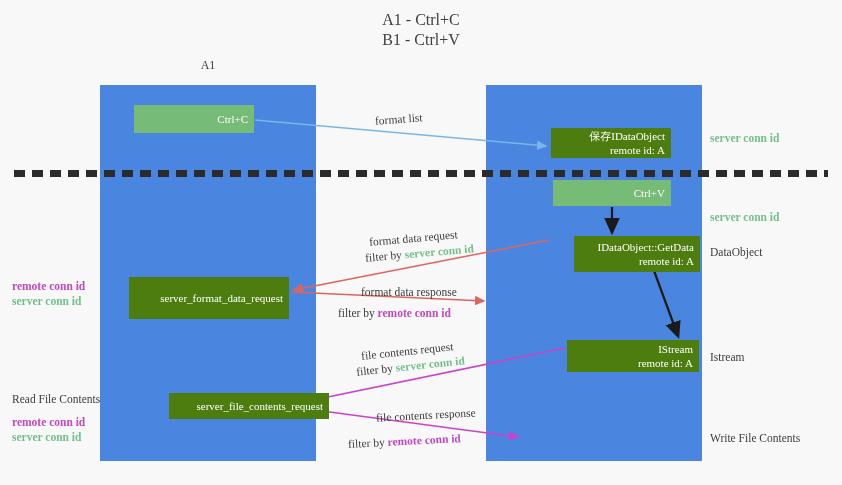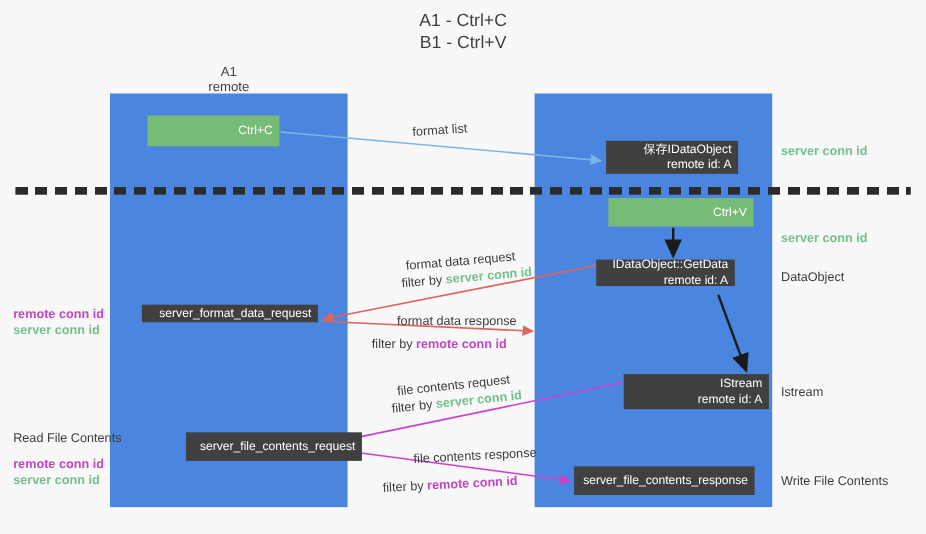--- a/index.html
+++ b/index.html
@@ -6,21 +6,21 @@
     margin: 0; padding: 0;
     background: #f8f8f8;
   }
   body {
     width: 842px; height: 485px;
     position: relative;
     overflow: hidden;
     font-family: "Liberation Sans", "DejaVu Sans", sans-serif;
     color: #3c3c3c;
   }
-  .stage { position: absolute; inset: 0; }
+  .stage { position: absolute; inset: 0; font-family: Liberation Serif, serif; }
 
   
   .title {
     position: absolute;
     left: 0; right: 0;
     top: 10px;
     text-align: center;
     font-size: 16px;
     line-height: 20px;
     color: #404040;
@@ -69,29 +69,29 @@
     flex-direction: column;
     align-items: flex-end;
     justify-content: center;
     color: #ffffff;
     font-size: 11px;
     line-height: 14px;
     text-align: center;
     padding: 3px 6px;
   }
   .node.green { background: #76bb76; }
-  .node.orange { background: #404040; }
+  .node.orange { background: #4d7c0f; }
   .node .sub { display: block; }
 
   
   #n-ctrlc   { left: 134px; top: 105px;  width: 120px; height: 28px; }
   #n-save    { left: 551px; top: 128px;  width: 120px; height: 30px; }
-  #n-ctrlv   { left: 553px; top: 180px;  width: 132px; height: 26px; }
-  #n-getdata { left: 542px; top: 236px;  width: 126px; height: 24px; }
-  #n-fmtreq  { left: 129px; top: 277px;  width: 160px; height: 16px; }
+  #n-ctrlv   { left: 553px; top: 180px;  width: 118px; height: 26px; }
+  #n-getdata { left: 574px; top: 236px;  width: 126px; height: 36px; }
+  #n-fmtreq  { left: 129px; top: 277px;  width: 160px; height: 42px; }
   #n-fmtres  { left: 489px; top: 288px;  width: 158px; height: 26px; }
   #n-istream { left: 567px; top: 340px;  width: 132px; height: 32px; }
   #n-filereq { left: 129px; top: 393px;  width: 160px; height: 26px; margin-left: 40px; }
   #n-fileres { left: 522px; top: 424px;  width: 164px; height: 26px; }
 
   
   .side {
     position: absolute;
     font-size: 11.5px;
     line-height: 15px;
@@ -143,21 +143,20 @@
 
 <div class="stage">
 
   <div class="title">
     <div>A1 - Ctrl+C</div>
     <div>B1 - Ctrl+V</div>
   </div>
 
   <div class="lane-head" id="head-a1">
     <span class="l1">A1</span>
-    <span class="l2">remote</span>
   </div>
   <div class="lane-head" id="head-b1">
   </div>
 
   <div class="lane" id="lane-a1"></div>
   <div class="lane" id="lane-b1"></div>
 
   <svg class="edges" viewBox="0 0 842 485">
     <defs>
       <marker id="ah-blue" markerWidth="7" markerHeight="7" refX="6" refY="3.2" orient="auto">
@@ -216,23 +215,20 @@
 
   <div class="node orange" id="n-istream">
     <span>IStream</span>
     <span class="sub">remote id: A</span>
   </div>
 
   <div class="node orange" id="n-filereq">
     <span>server_file_contents_request</span>
   </div>
 
-  <div class="node orange" id="n-fileres">
-    <span>server_file_contents_response</span>
-  </div>
 
   <div class="side green-txt" id="sr-conn1">server conn id</div>
   <div class="side green-txt" id="sr-conn2">server conn id</div>
   <div class="side plain-txt" id="sr-dataobject">DataObject</div>
   <div class="side plain-txt" id="sr-istream">Istream</div>
   <div class="side plain-txt" id="sr-writefile">Write File Contents</div>
 
   <div class="side" id="sl-ids1">
     <div class="purple-txt">remote conn id</div>
     <div class="green-txt">server conn id</div>

